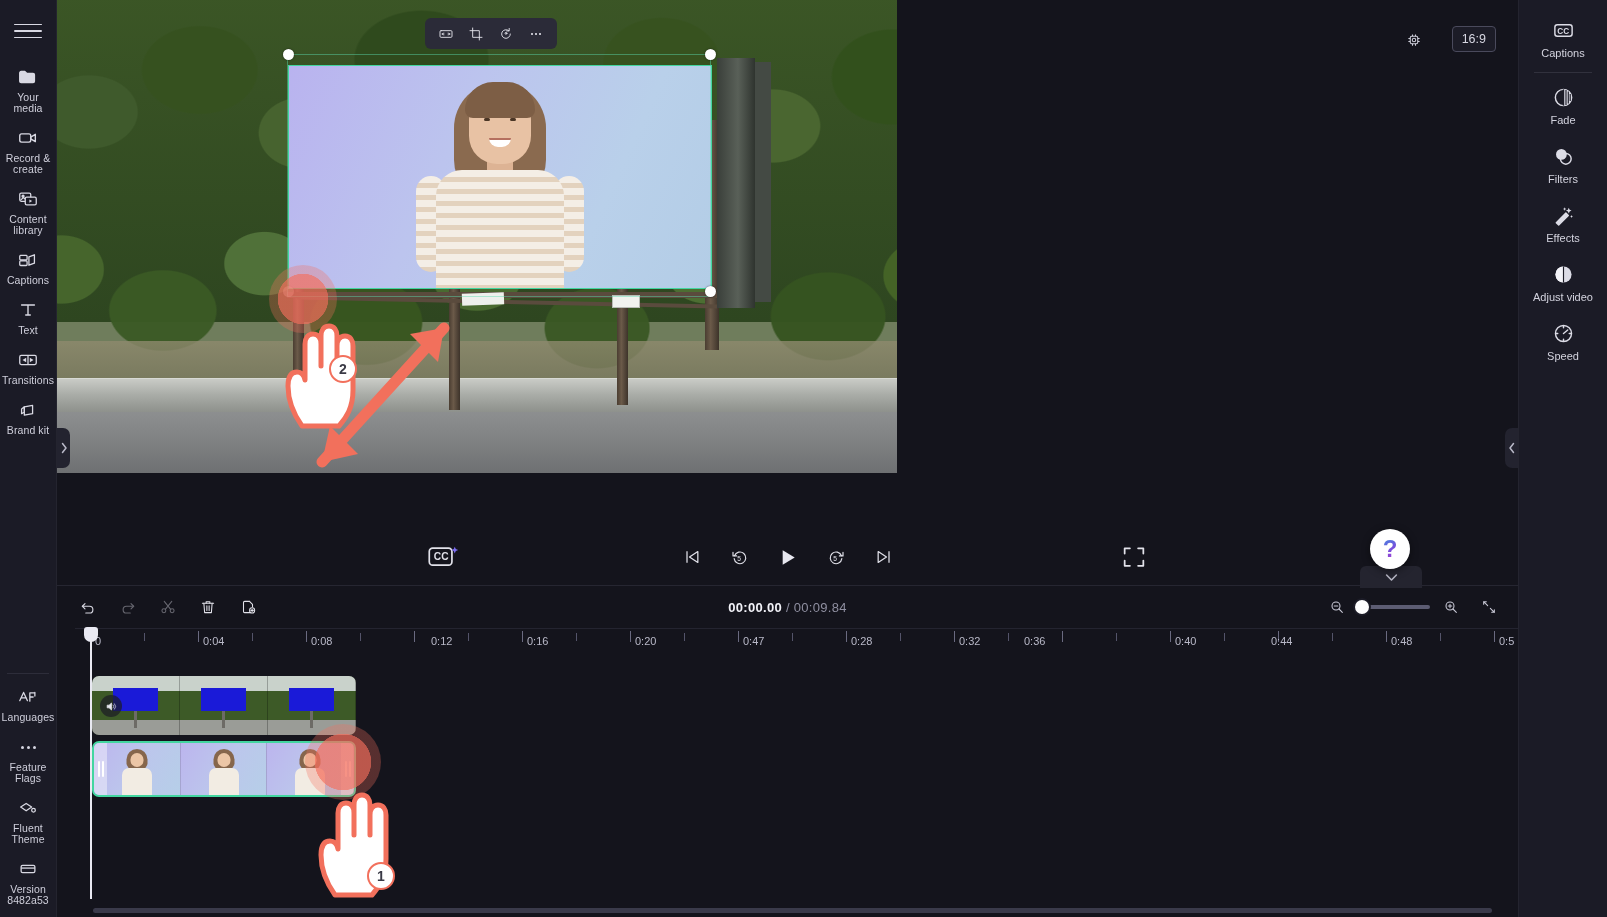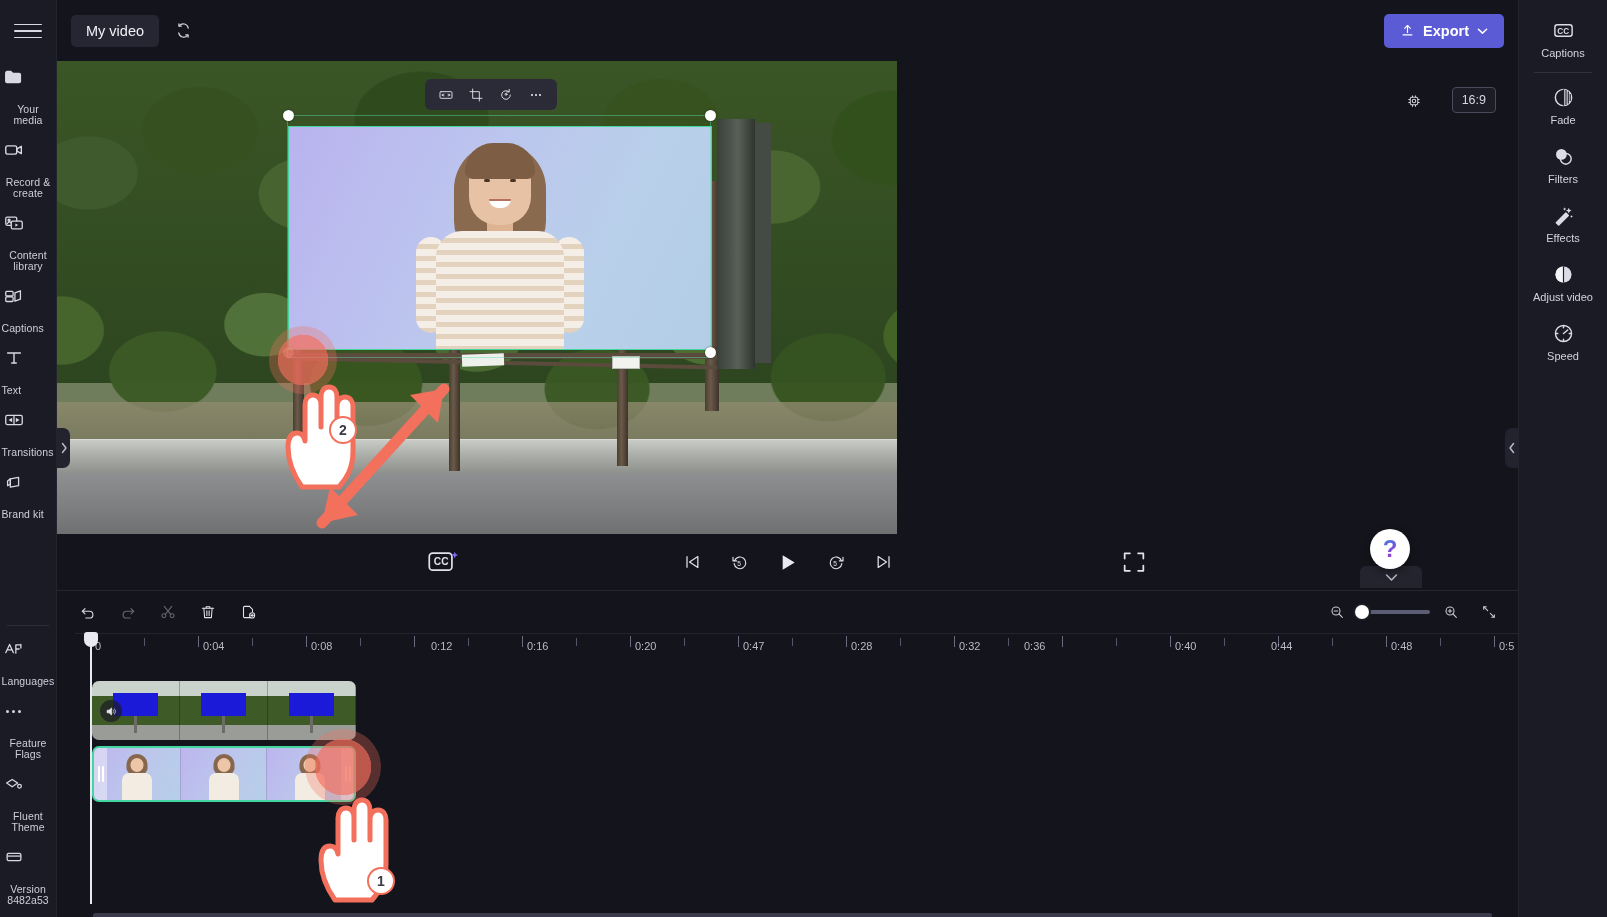--- a/index.html
+++ b/index.html
@@ -17,21 +17,21 @@
     width: 57px; height: 917px; background: #1b1b26;
     display: flex; flex-direction: column; align-items: center;
     flex: 0 0 57px; border-right: 1px solid #24242f;
     position: relative;
   }
   .hamburger { margin-top: 20px; width: 28px; height: 22px;
     display: flex; flex-direction: column; justify-content: center; gap: 5px; cursor: pointer; }
   .hamburger span { display: block; height: 1.6px; background: #d9d9e3; border-radius: 1px; }
   .rail-item {
     width: 57px; padding: 7px 2px 5px; display: flex; flex-direction: column;
-    align-items: flex-start; gap: 15px; cursor: pointer; text-decoration: none; color: #d5d5e0;
+    align-items: center; gap: 3px; cursor: pointer; text-decoration: none; color: #d5d5e0;
   }
   .rail-ico { width: 24px; height: 24px; display: flex; align-items: center; justify-content: center; }
   .rail-ico svg { width: 22px; height: 22px; }
   .rail-lbl { font-size: 10.5px; line-height: 11px; text-align: center; color: #cfcfdb; letter-spacing: .1px; }
   .rail-top { margin-top: 16px; display: flex; flex-direction: column; align-items: center; }
   .rail-bot { position: absolute; bottom: 6px; width: 57px;
     display: flex; flex-direction: column; align-items: center; }
   .rail-div { width: 42px; height: 1px; background: #2d2d3a; margin: 6px 0 4px; }
   .dots3 { display:flex; gap:3px; align-items:center; justify-content:center; width:24px; height:24px;}
   .dots3 i { width:3px; height:3px; border-radius:50%; background:#d5d5e0; display:block;}
@@ -398,43 +398,20 @@
       </svg>
   </div>
   <div class="collapse-tab-r">
     <svg viewBox="0 0 8 12" fill="none" stroke="#b9b9c8" stroke-width="1.5" stroke-linecap="round" stroke-linejoin="round">
         <path d="M5.5 1.5L2 6l3.5 4.5"></path>
       </svg>
   </div>
 
   <div class="center">
 
-    <div class="topbar">
-      <div class="title-chip">My video</div>
-      <div class="sync-btn">
-        <svg viewBox="0 0 24 24" fill="none" stroke="#d3d3de" stroke-width="1.5" stroke-linecap="round" stroke-linejoin="round">
-          <path d="M18 9a6.5 6.5 0 0 0-11.3-3.2"></path>
-            <path d="M6 15a6.5 6.5 0 0 0 11.3 3.2"></path>
-          <path d="M6.2 3.5v3h3"></path>
-            <path d="M17.8 20.5v-3h-3"></path>
-        </svg>
-      </div>
-      <div class="topbar-spacer"></div>
-      <button class="export-btn">
-        <svg viewBox="0 0 24 24" fill="none" stroke="#fff" stroke-width="1.8" stroke-linecap="round" stroke-linejoin="round">
-          <path d="M12 15V4"></path>
-            <path d="M7.5 8.5L12 4l4.5 4.5"></path>
-            <path d="M5 19h14"></path>
-        </svg>
-        <span>Export</span>
-        <svg viewBox="0 0 12 8" fill="none" stroke="#fff" stroke-width="1.6" stroke-linecap="round" stroke-linejoin="round" style="width:11px;height:8px">
-            <path d="M1.5 2L6 6.3 10.5 2"></path>
-          </svg>
-      </button>
-    </div>
 
     <div class="stage">
 
       <div class="chip-gear">
         <svg viewBox="0 0 24 24" fill="none" stroke="#cfcfdb" stroke-width="1.4" stroke-linejoin="round">
           <rect x="7" y="7" width="10" height="10" rx="2"></rect>
           <circle cx="12" cy="12" r="2.3"></circle>
           <path d="M10 4.5v2.5M14 4.5v2.5M10 17v2.5M14 17v2.5M4.5 10H7M4.5 14H7M17 10h2.5M17 14h2.5"></path>
         </svg>
       </div>
@@ -610,20 +587,25 @@
           <div class="tlb">
             <svg viewBox="0 0 24 24" fill="none" stroke="#e2e2ea" stroke-width="1.4" stroke-linecap="round" stroke-linejoin="round">
               <path d="M14 4.5H7.5A1.5 1.5 0 0 0 6 6v12a1.5 1.5 0 0 0 1.5 1.5H15"></path>
               <path d="M14 4.5L18 8.5v3"></path>
               <circle cx="17.5" cy="16.5" r="3.4"></circle>
                 <path d="M17.5 14.9v3.2M15.9 16.5h3.2"></path>
             </svg>
           </div>
         </div>
 
+        <div class="tl-time">
+          <b>00:00.00</b>
+          <span>/</span>
+          <span>00:09.84</span>
+        </div>
 
         <div class="tl-zoom">
           <div class="zi">
             <svg viewBox="0 0 24 24" fill="none" stroke="#c9c9d6" stroke-width="1.6" stroke-linecap="round">
               <circle cx="10.5" cy="10.5" r="6"></circle>
                 <path d="M15 15l5 5"></path>
                 <path d="M7.8 10.5h5.4"></path>
             </svg>
           </div>
           <div class="zslider">

